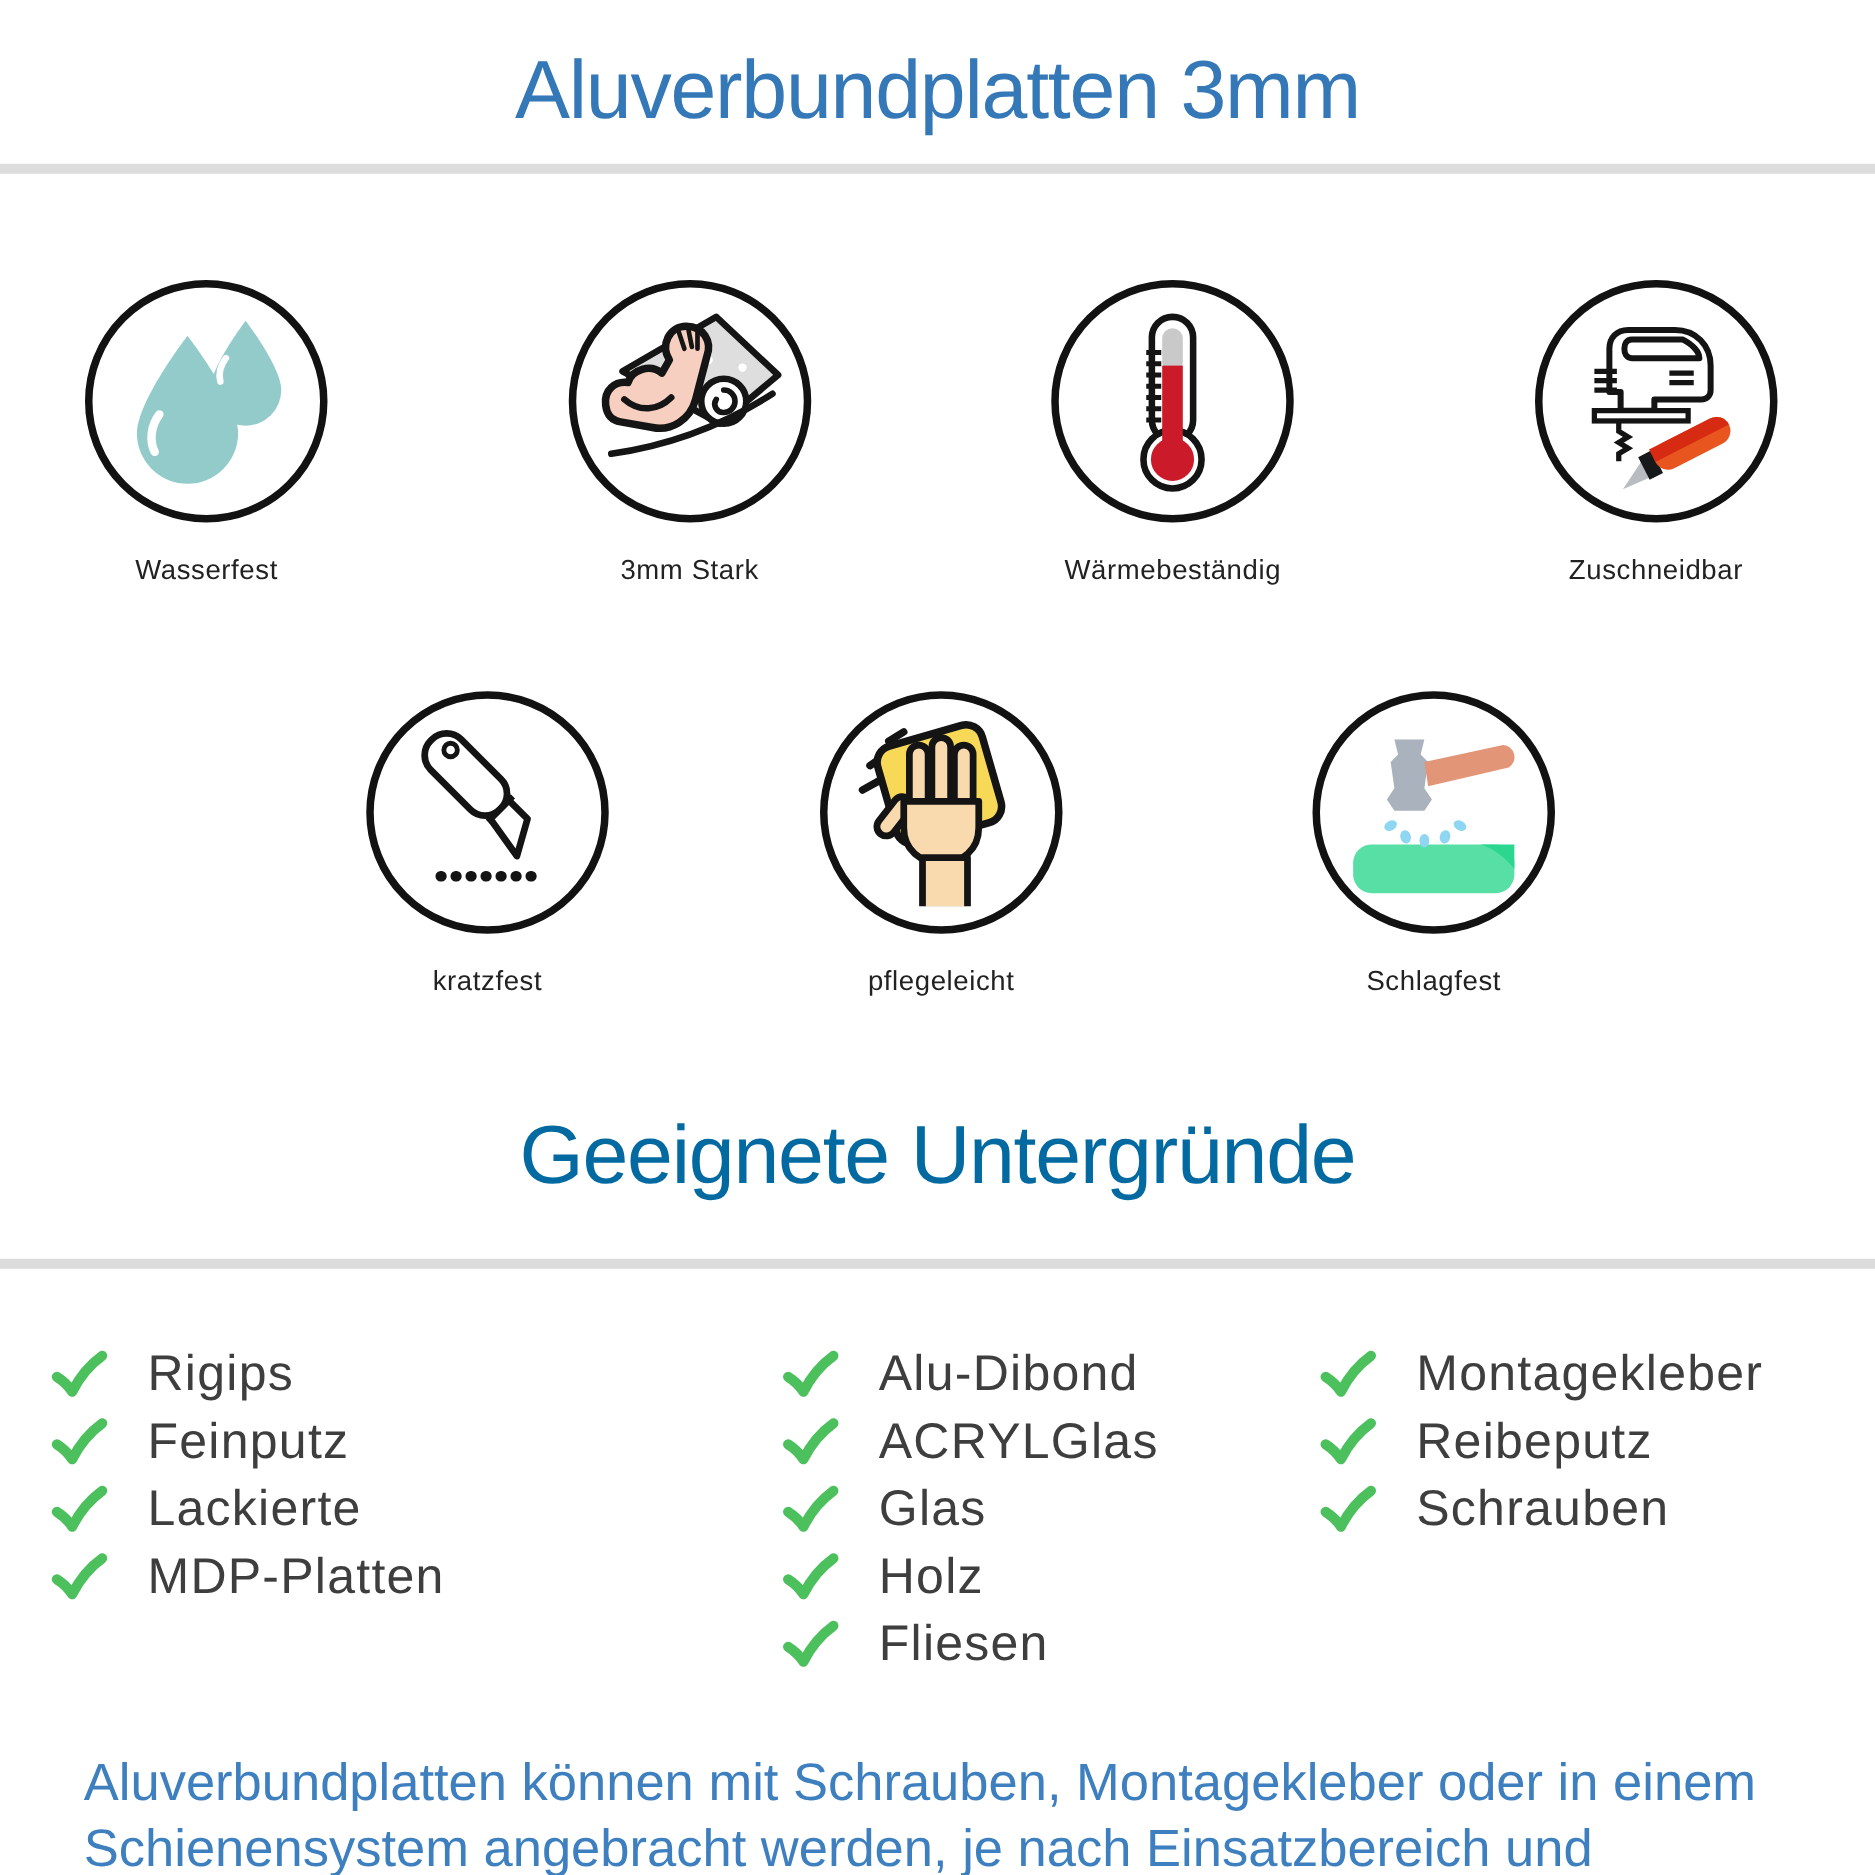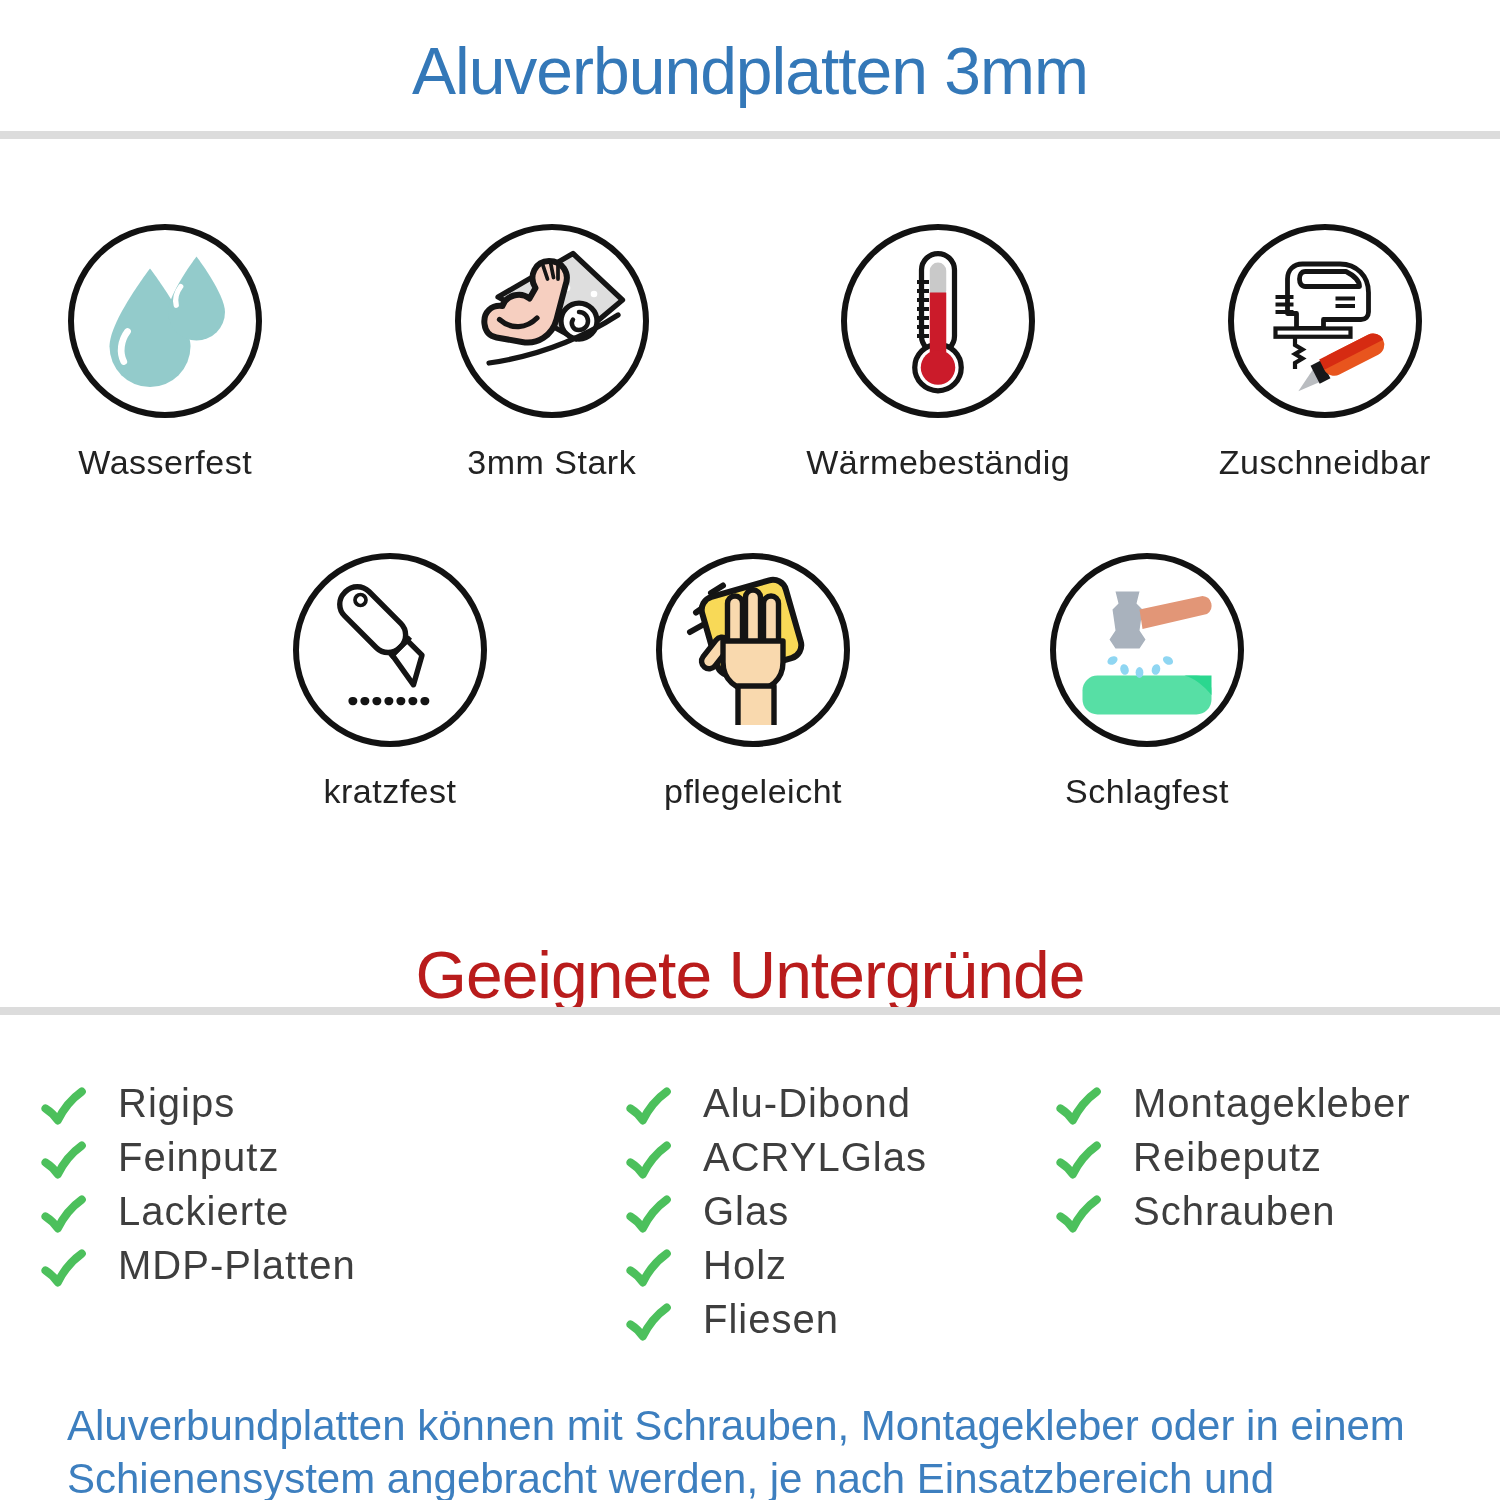--- a/index.html
+++ b/index.html
@@ -1,41 +1,41 @@
 <!DOCTYPE html>
 <html><head>
 <meta charset="utf-8">
 <style>
   html,body{margin:0;padding:0;background:#fff;}
   .canvas{position:relative;width:1500px;height:1500px;background:#ffffff;overflow:hidden;
           font-family:"Liberation Sans", sans-serif;}
   .title{position:absolute;left:0;width:100%;text-align:center;margin:0;
          font-size:66px;font-weight:400;letter-spacing:-1px;line-height:1;}
   #title-main{top:38px;color:#3478b8;}
-  #title-section{top:942px;color:#b91c1c;}
+  #title-section{top:890px;color:#0369a1;}
   .divider{position:absolute;left:0;width:1500px;height:8px;background:#dcdcdc;}
   .d1{top:131px;} .d2{top:1007px;}
 
   .features-row1{position:absolute;top:224px;left:-28px;width:1546px;display:flex;}
   .features-row1 .feature{flex:1;display:flex;flex-direction:column;align-items:center;}
   .feature{display:flex;flex-direction:column;align-items:center;}
   .circle{width:182px;height:182px;border:6px solid #121212;border-radius:50%;
           background:#fff;display:flex;align-items:center;justify-content:center;overflow:hidden;}
   .circle svg{width:150px;height:150px;}
-  .flabel{margin-top:25px;font-size:34px;letter-spacing:0.5px;color:#222;white-space:nowrap;}
+  .flabel{margin-top:25px;font-size:22px;letter-spacing:0.5px;color:#222;white-space:nowrap;}
 
   .feature.abs{position:absolute;width:320px;}
   #feat-kratzfest{top:553px;left:230px;}
   #feat-pflegeleicht{top:553px;left:593px;}
   #feat-schlagfest{top:553px;left:987px;text-align:center;}
 
   .substrates{position:absolute;top:1072px;left:40px;display:flex;}
   .col{list-style:none;margin:0;padding:0;}
   .col1{width:585px;} .col2{width:430px;} .col3{width:440px;}
-  .col li{display:flex;align-items:flex-end;height:54px;gap:32px;}
+  .col li{display:flex;align-items:center;height:54px;gap:32px;}
   .col li span{font-size:40px;letter-spacing:1px;color:#3e3e3e;white-space:nowrap;}
   .check{width:46px;height:40px;flex:0 0 46px;}
 
   .footer{position:absolute;left:55px;top:1388px;margin:12px;font-size:42px;line-height:1.26;
           color:#3d7fbf;letter-spacing:0;}
   .hidden-defs{position:absolute;width:0;height:0;overflow:hidden;}
 </style>
 </head>
 <body>
 

